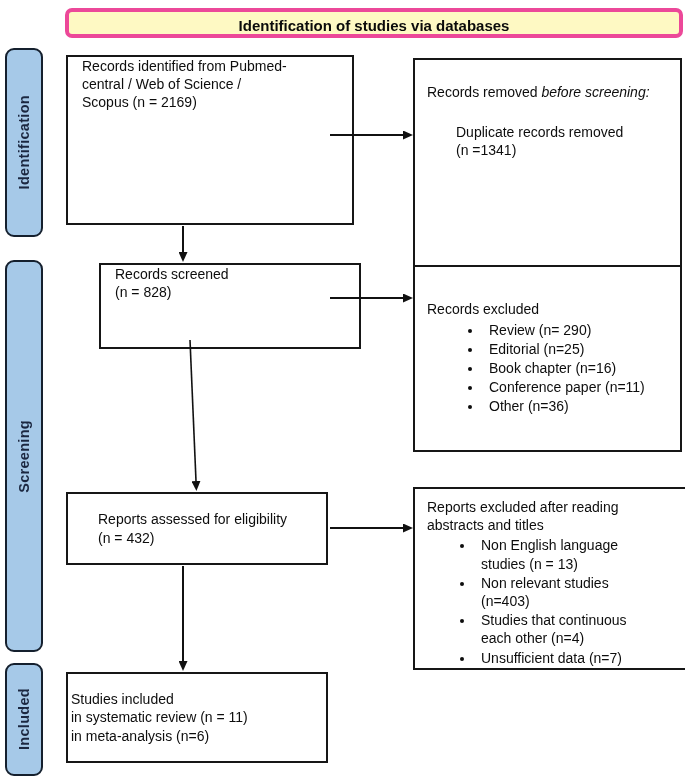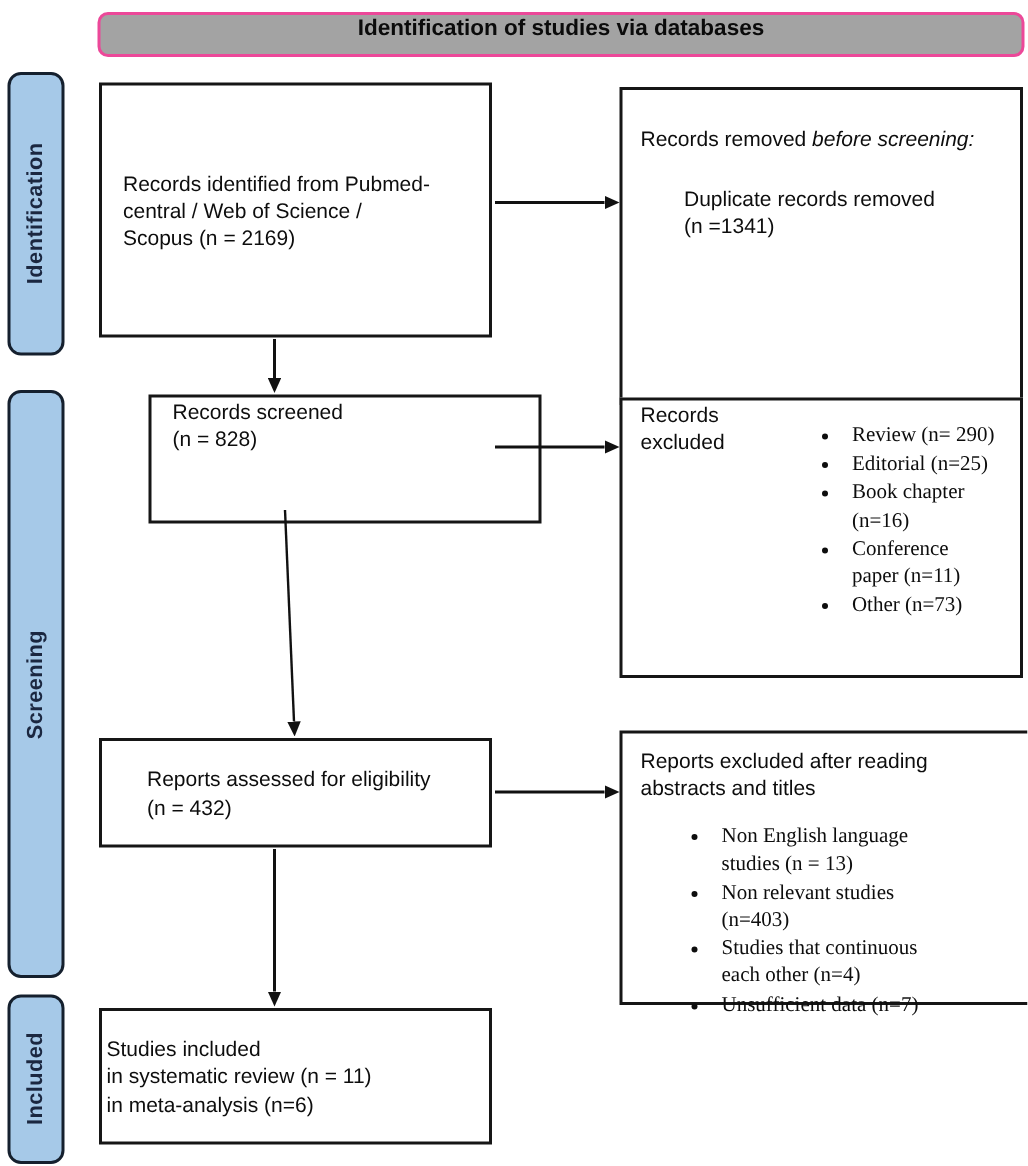--- a/index.html
+++ b/index.html
@@ -4,22 +4,22 @@
 <style>
   html,body{margin:0;padding:0;background:#ffffff;}
   #canvas{
     position:relative;width:685px;height:777px;background:#ffffff;
     font-family:"Liberation Sans","DejaVu Sans",sans-serif;color:#111;
     overflow:hidden;
   }
   
   .banner{
     position:absolute;left:65px;top:8px;width:618px;height:30px;
-    background:#a3a3a3;border:2px solid #ec4899;border-radius:7px;
-    display:flex;align-items:flex-start;justify-content:center;
+    background:#fef9c3;border:4px solid #ec4899;border-radius:7px;
+    display:flex;align-items:flex-end;justify-content:center;
     font-weight:bold;font-size:15px;color:#0b0b0b;box-sizing:border-box;
   }
   
   .stage{
     position:absolute;left:5px;width:38px;
     background:#A6C9E8;border:2px solid #15202e;border-radius:9px;
     box-sizing:border-box;
     display:flex;align-items:center;justify-content:center;
   }
   .stage span{
@@ -29,30 +29,30 @@
   }
   .stage.s1{top:48px;height:189px;}
   .stage.s2{top:260px;height:392px;}
   .stage.s3{top:663px;height:113px;}
   
   .fbox{
     position:absolute;background:#fff;border:2px solid #161616;
     box-sizing:border-box;font-size:14px;line-height:1.3;color:#0d0d0d;
   }
   .pre{white-space:pre-line;}
-  .b1{left:66px;top:55px;width:262px;height:170px;display:flex;align-items:center;padding-left:14px;padding-right:6px;}
+  .b1{left:66px;top:55px;width:288px;height:170px;display:flex;align-items:flex-start;padding-left:14px;padding-right:6px;}
   .b2{left:413px;top:58px;width:269px;height:212px;padding:23px 8px 16px 12px;}
   .b2 .item{margin-top:22px;padding-left:29px;}
   .b3{left:66px;top:263px;width:262px;height:86px;display:flex;align-items:flex-start;padding-left:14px;margin-left:33px;}
-  .b4{left:413px;top:265px;width:269px;height:187px;display:flex;justify-content:center;padding-left:12px;padding-right:15px;}
+  .b4{left:413px;top:265px;width:269px;height:187px;display:flex;flex-direction:column;justify-content:center;padding-left:12px;padding-right:15px;}
   .b5{left:66px;top:492px;width:262px;height:73px;display:flex;align-items:center;padding-left:30px;}
   .b6{left:413px;top:487px;width:281px;height:183px;padding:9px 2px 0 12px;}
   .b7{left:66px;top:672px;width:262px;height:91px;display:flex;align-items:center;padding-left:3px;}
   .em{font-style:italic;}
-  ul.bullets{margin:15px 0 0 0;padding:0 0 0 56px;font-family:Liberation Serif, serif;}
+  ul.bullets{margin:2px 0 0 0;padding:0 0 0 56px;}
   ul.bullets li{margin:0 0 1px 0;padding-left:6px;}
   .b6 ul.bullets{padding-left:48px;}
   svg.arrows{position:absolute;left:0;top:0;pointer-events:none;}
 </style>
 </head>
 <body>
 
 <div id="canvas">
 
   <div class="banner">
@@ -86,21 +86,21 @@
 (n = 828)</div>
   </div>
 
   <div class="fbox b4">
     <div>Records excluded</div>
     <ul class="bullets">
       <li class="pre">Review (n= 290)</li>
       <li class="pre">Editorial (n=25)</li>
       <li class="pre">Book chapter (n=16)</li>
       <li class="pre">Conference paper (n=11)</li>
-      <li class="pre">Other (n=73)</li>
+      <li class="pre">Other (n=36)</li>
     </ul>
   </div>
 
   <div class="fbox b5">
     <div class="pre">Reports assessed for eligibility
 (n = 432)</div>
   </div>
 
   <div class="fbox b6">
     <div class="pre">Reports excluded after reading

